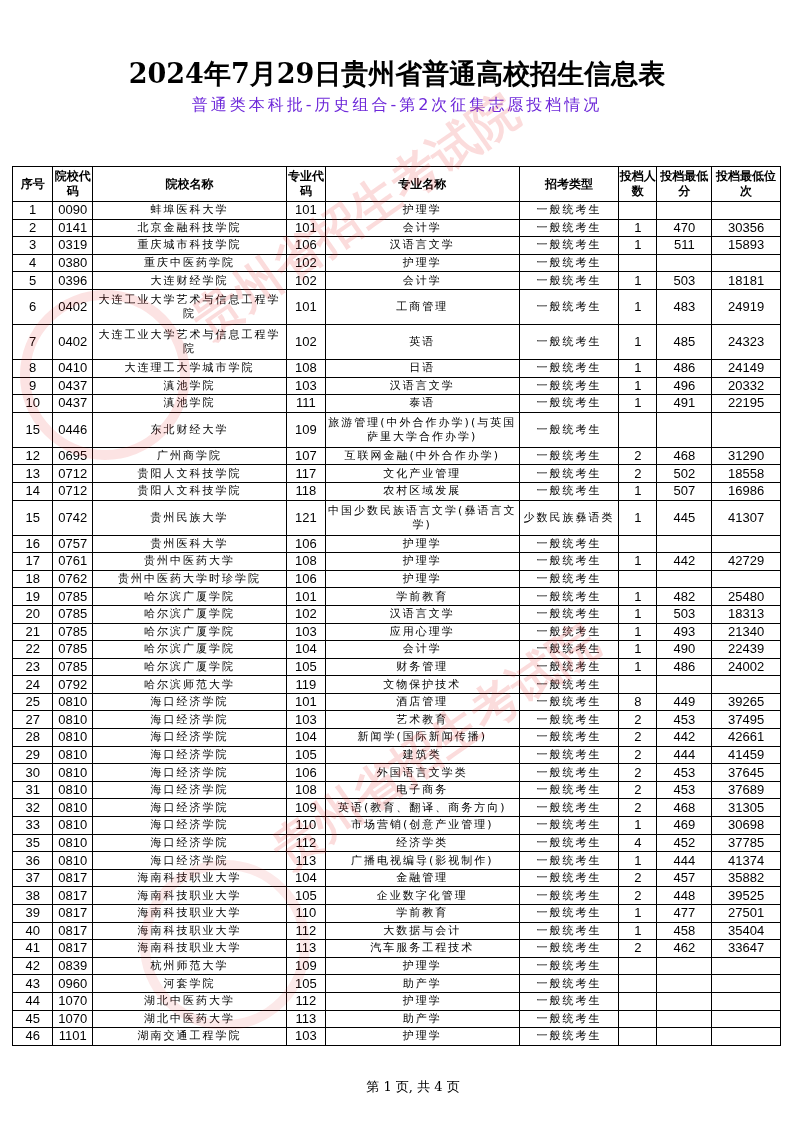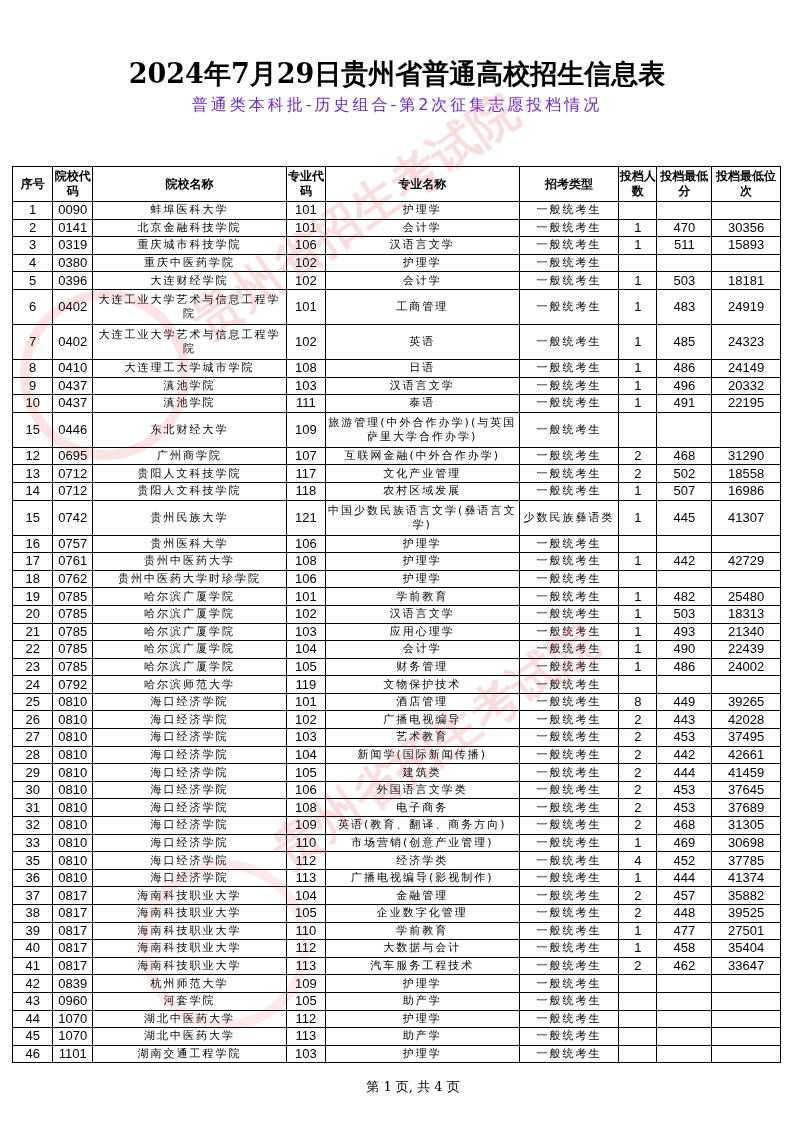--- a/index.html
+++ b/index.html
@@ -317,31 +317,20 @@
         <td class="num">0810</td>
         <td class="cjk">海口经济学院</td>
         <td class="num">101</td>
         <td class="cjk">酒店管理</td>
         <td class="cjk">一般统考生</td>
         <td class="num">8</td>
         <td class="num">449</td>
         <td class="num">39265</td>
       </tr>
       <tr>
-        <td class="num">26</td>
-        <td class="num">0810</td>
-        <td class="cjk">海口经济学院</td>
-        <td class="num">102</td>
-        <td class="cjk">广播电视编导</td>
-        <td class="cjk">一般统考生</td>
-        <td class="num">2</td>
-        <td class="num">443</td>
-        <td class="num">42028</td>
-      </tr>
-      <tr>
         <td class="num">27</td>
         <td class="num">0810</td>
         <td class="cjk">海口经济学院</td>
         <td class="num">103</td>
         <td class="cjk">艺术教育</td>
         <td class="cjk">一般统考生</td>
         <td class="num">2</td>
         <td class="num">453</td>
         <td class="num">37495</td>
       </tr>

